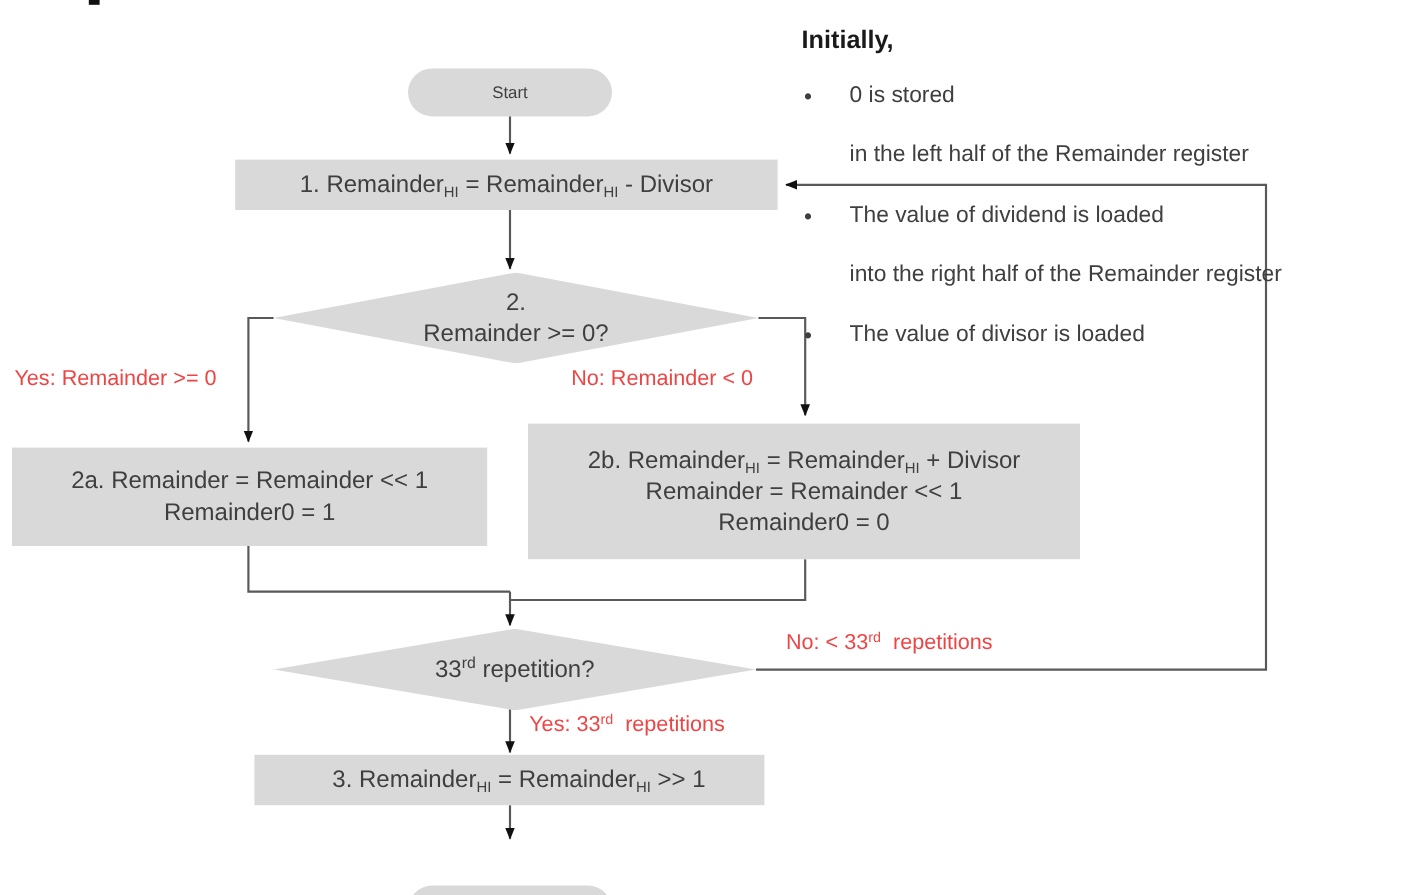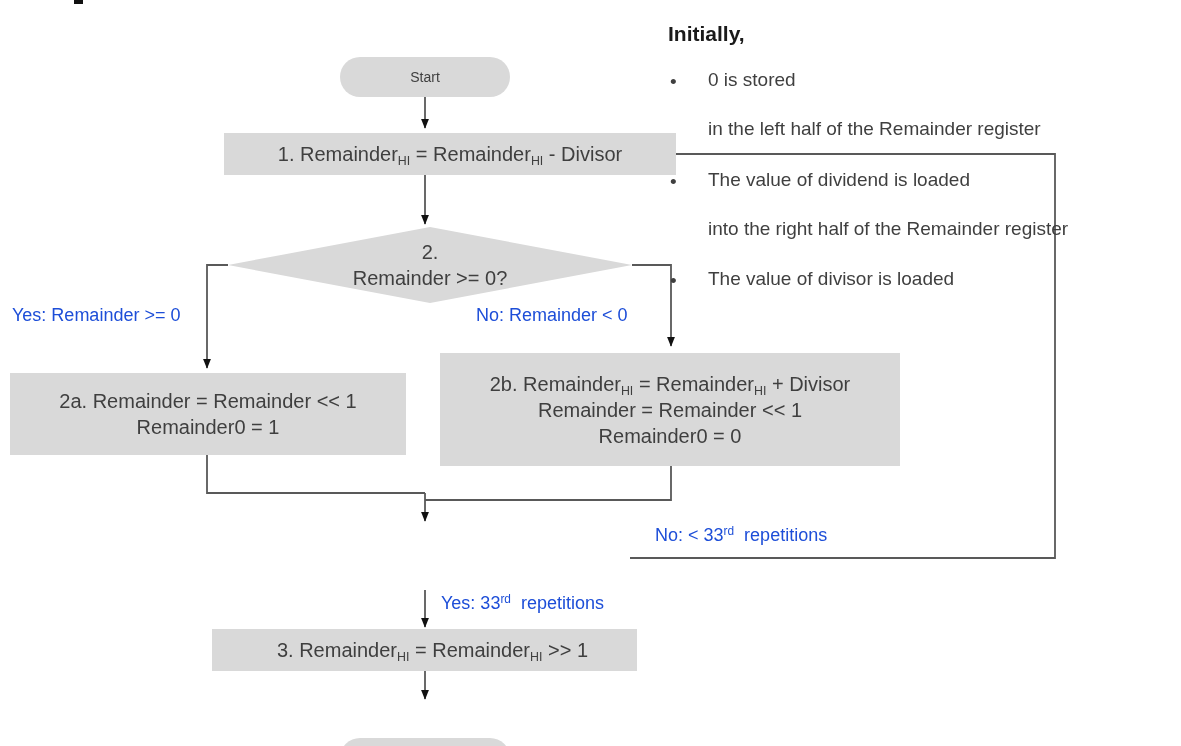--- a/index.html
+++ b/index.html
@@ -61,21 +61,21 @@
   .diamond-label {
     position: relative;
     z-index: 2;
     font-size: 20px;
     line-height: 1.30;
     color: #3f3f3f;
   }
   .edge-label {
     position: absolute;
     font-size: 18px;
-    color: #1d4ed8;
+    color: #ef4444;
     white-space: nowrap;
   }
   .note-title {
     position: absolute;
     font-size: 21px;
     font-weight: bold;
     color: #1a1a1a;
     white-space: nowrap;
   }
   .note-line {
@@ -141,21 +141,21 @@
       <path d="M425,671 L425,699" marker-end="url(#ah)"></path>
 
       <path d="M630,558 L1055,558 L1055,154 L655,154" marker-end="url(#ah)"></path>
     </g>
   </svg>
 
   <div class="node terminator" style="left:340px; top:21px; width:170px; height:40px;">
     <span>Start</span>
   </div>
 
-  <div class="node process" style="left:196px; top:133px; width:452px; height:42px;margin-left:28px;">
+  <div class="node process" style="left:196px; top:133px; width:452px; height:42px;">
     <span>1. Remainder<sub>HI</sub> = Remainder<sub>HI</sub> - Divisor</span>
   </div>
 
   <div class="diamond-wrap" style="left:228px; top:227px; width:404px; height:76px;">
     <div class="diamond-shape"></div>
     <div class="diamond-label">
       <div>2.</div>
       <div>Remainder &gt;= 0?</div>
     </div>
   </div>
@@ -164,20 +164,24 @@
     <div>2a. Remainder = Remainder &lt;&lt; 1</div>
     <div>Remainder0 = 1</div>
   </div>
 
   <div class="node process" style="left:440px; top:353px; width:460px; height:113px;">
     <div>2b. Remainder<sub>HI</sub> = Remainder<sub>HI</sub> + Divisor</div>
     <div>Remainder = Remainder &lt;&lt; 1</div>
     <div>Remainder0 = 0</div>
   </div>
 
+  <div class="diamond-wrap" style="left:228px; top:524px; width:402px; height:68px;">
+    <div class="diamond-shape"></div>
+    <div class="diamond-label">33<sup>rd</sup> repetition?</div>
+  </div>
 
   <div class="node process" style="left:212px; top:629px; width:425px; height:42px;padding-left:16px;">
     <span>3. Remainder<sub>HI</sub> = Remainder<sub>HI</sub> &gt;&gt; 1</span>
   </div>
 
   <div class="node terminator" style="left:340px; top:702px; width:170px; height:40px;">
     <span>Done</span>
   </div>
 
   <div class="edge-label" style="left:12px; top:305px;">Yes: Remainder &gt;= 0</div>

